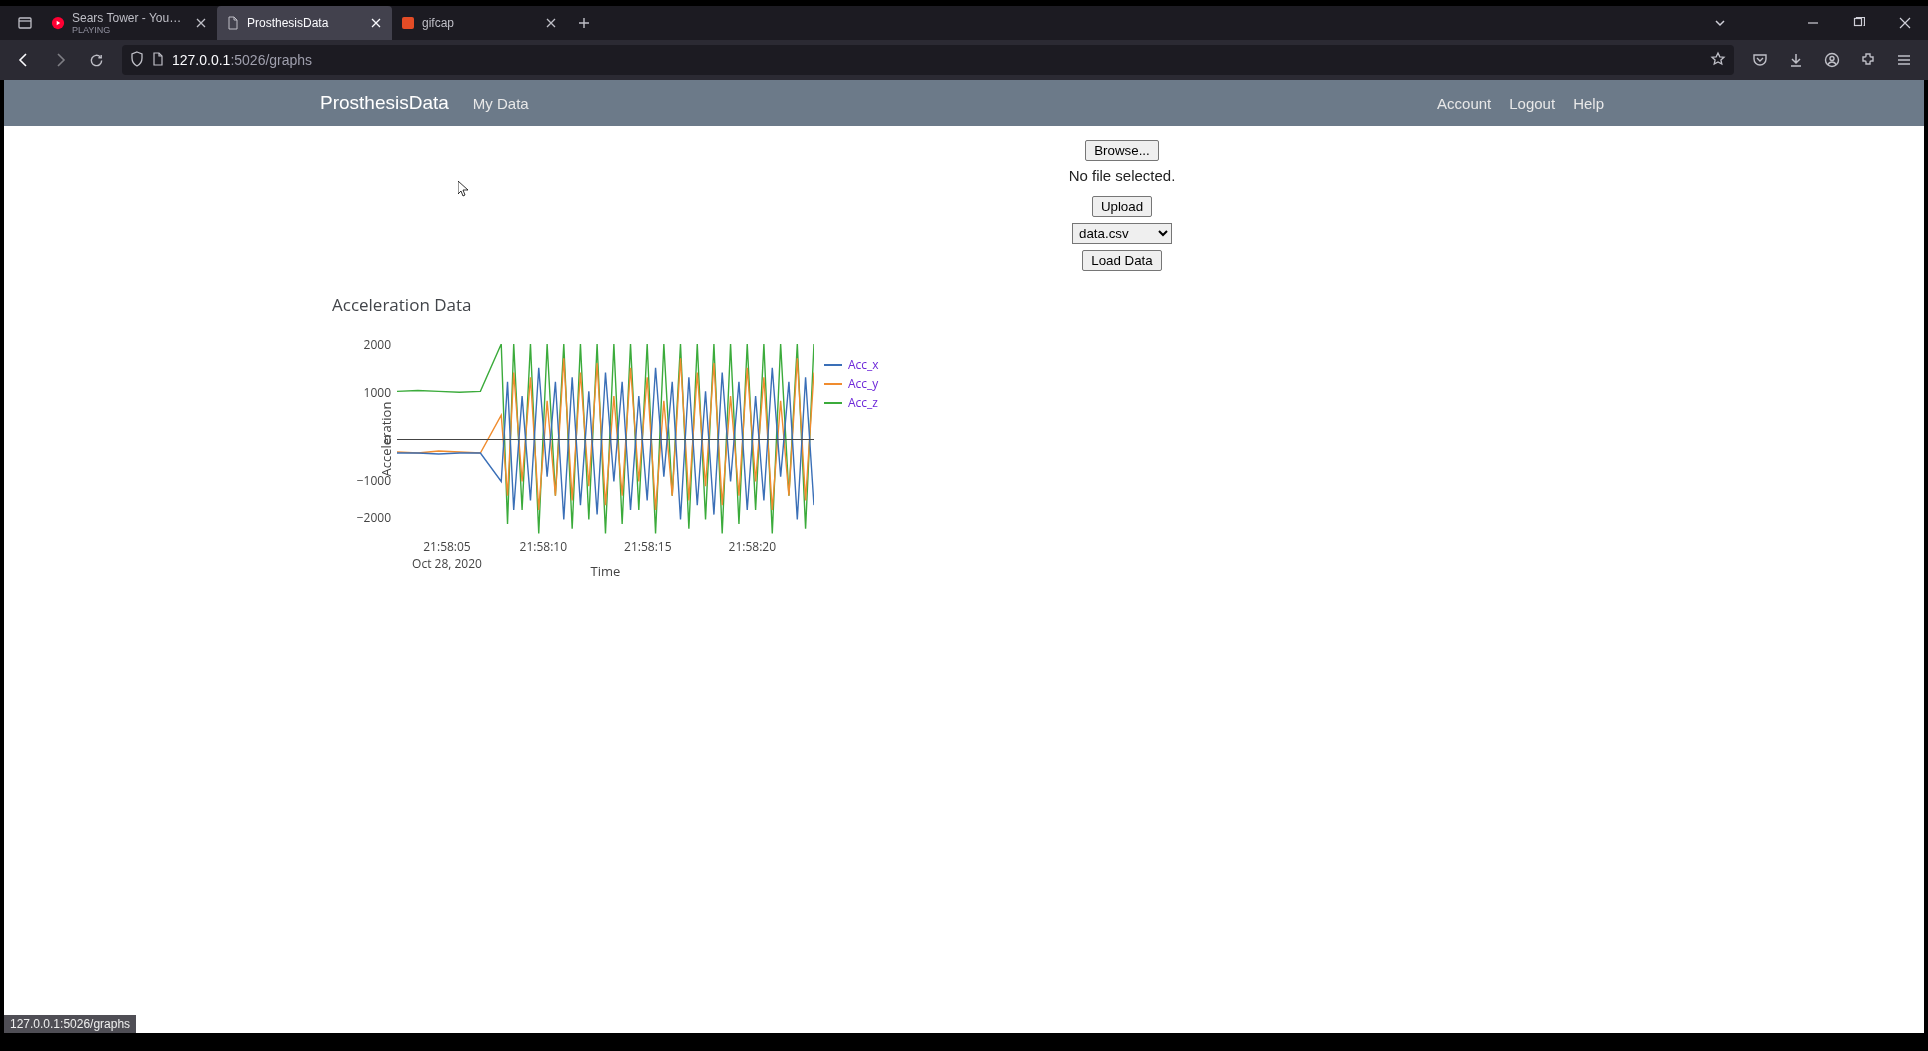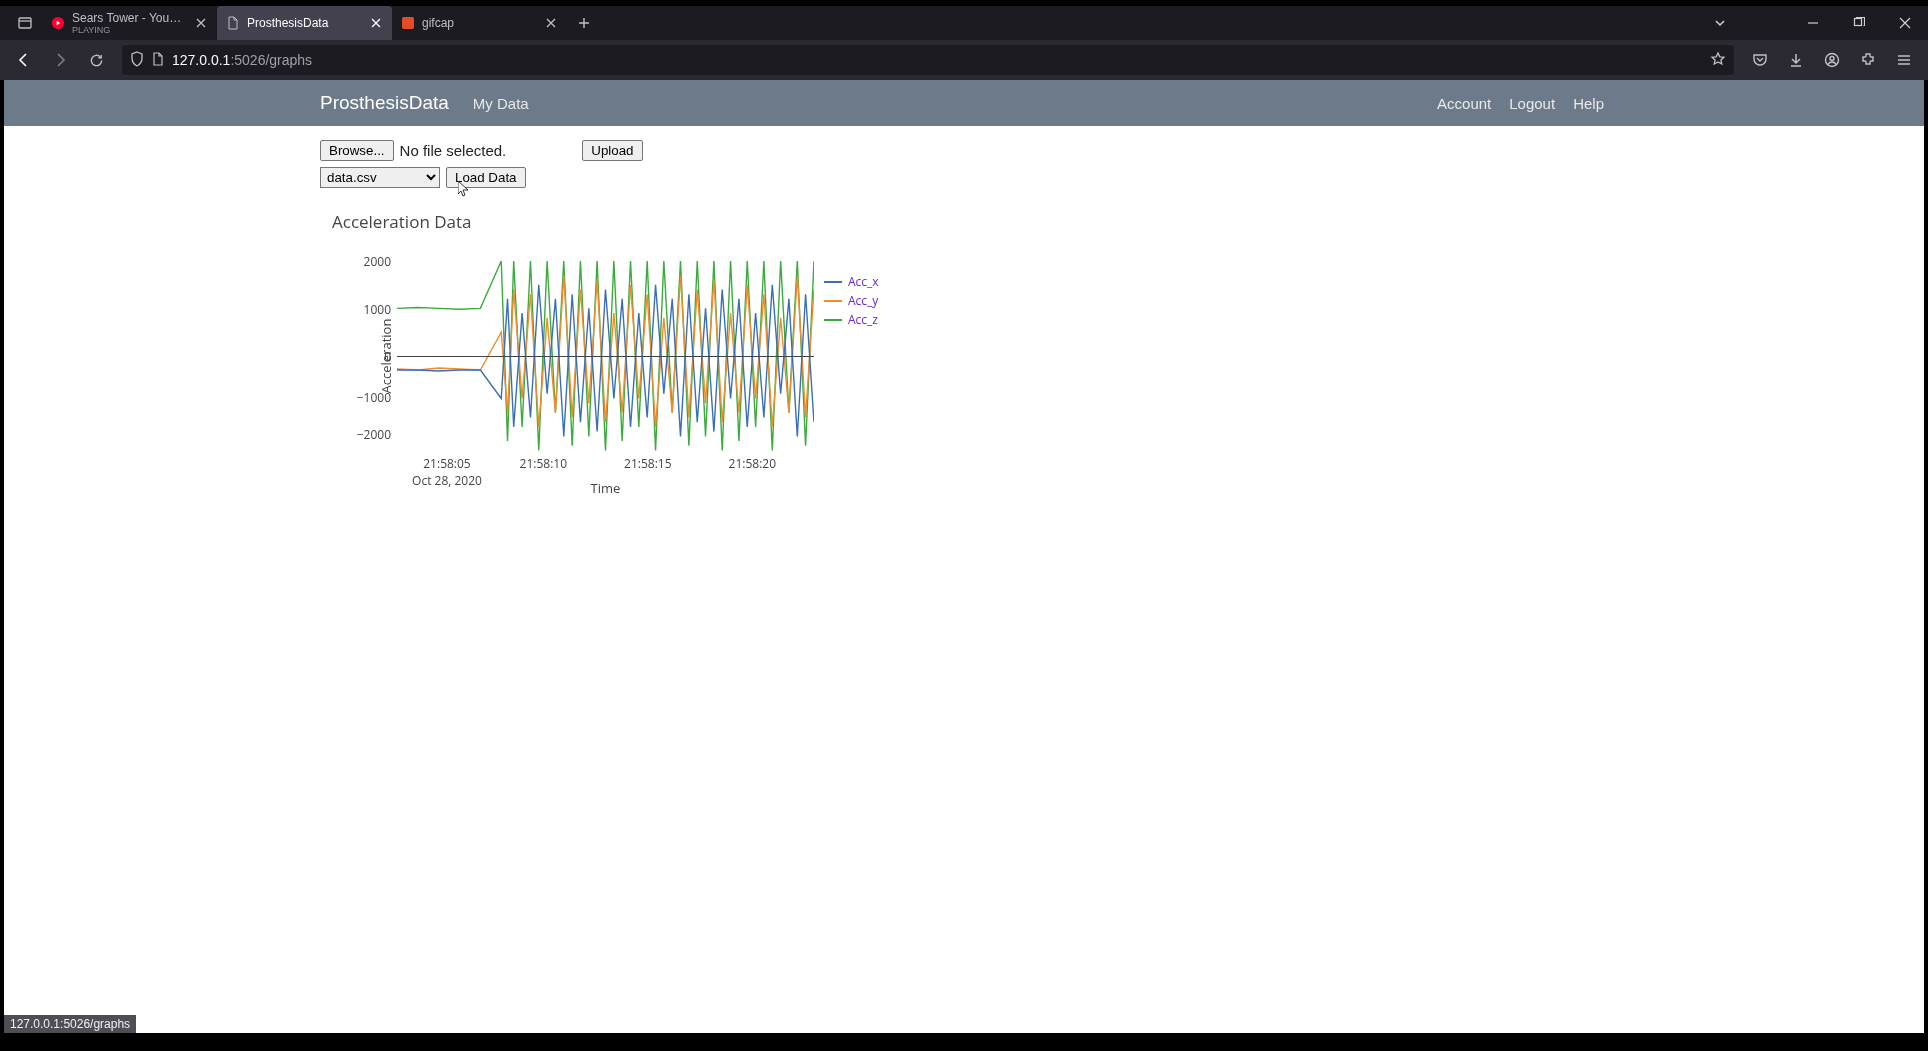--- a/index.html
+++ b/index.html
@@ -130,35 +130,36 @@
 
 .page {
   padding: 14px 0 0 316px;
   color:#333;
 }
 .controls-row {
   display:flex;
   align-items:center;
   gap:6px;
   margin-bottom:6px;
+  flex-direction:column;
 }
 .native-btn {
   font: 13.333px Arial;
   padding: 2px 8px;
   background: #efefef;
   border: 1px solid #767676;
   border-radius: 2px;
 }
 .filetext { font-size:15px; color:#222; }
 .native-select {
   font: 13.333px Arial;
   padding: 1px 2px;
   border:1px solid #767676;
   background:#efefef;
-  width:120px;
+  width:100px;
 }
 
 
 .chart-card {
   width: 566px;
   background:#fff;
   padding: 16px 12px 18px 12px;
   font-family: "Open Sans", Arial, sans-serif;
 }
 .chart-title { text-align:left; font-size:17px; color:#42454a; margin-bottom:18px;}

